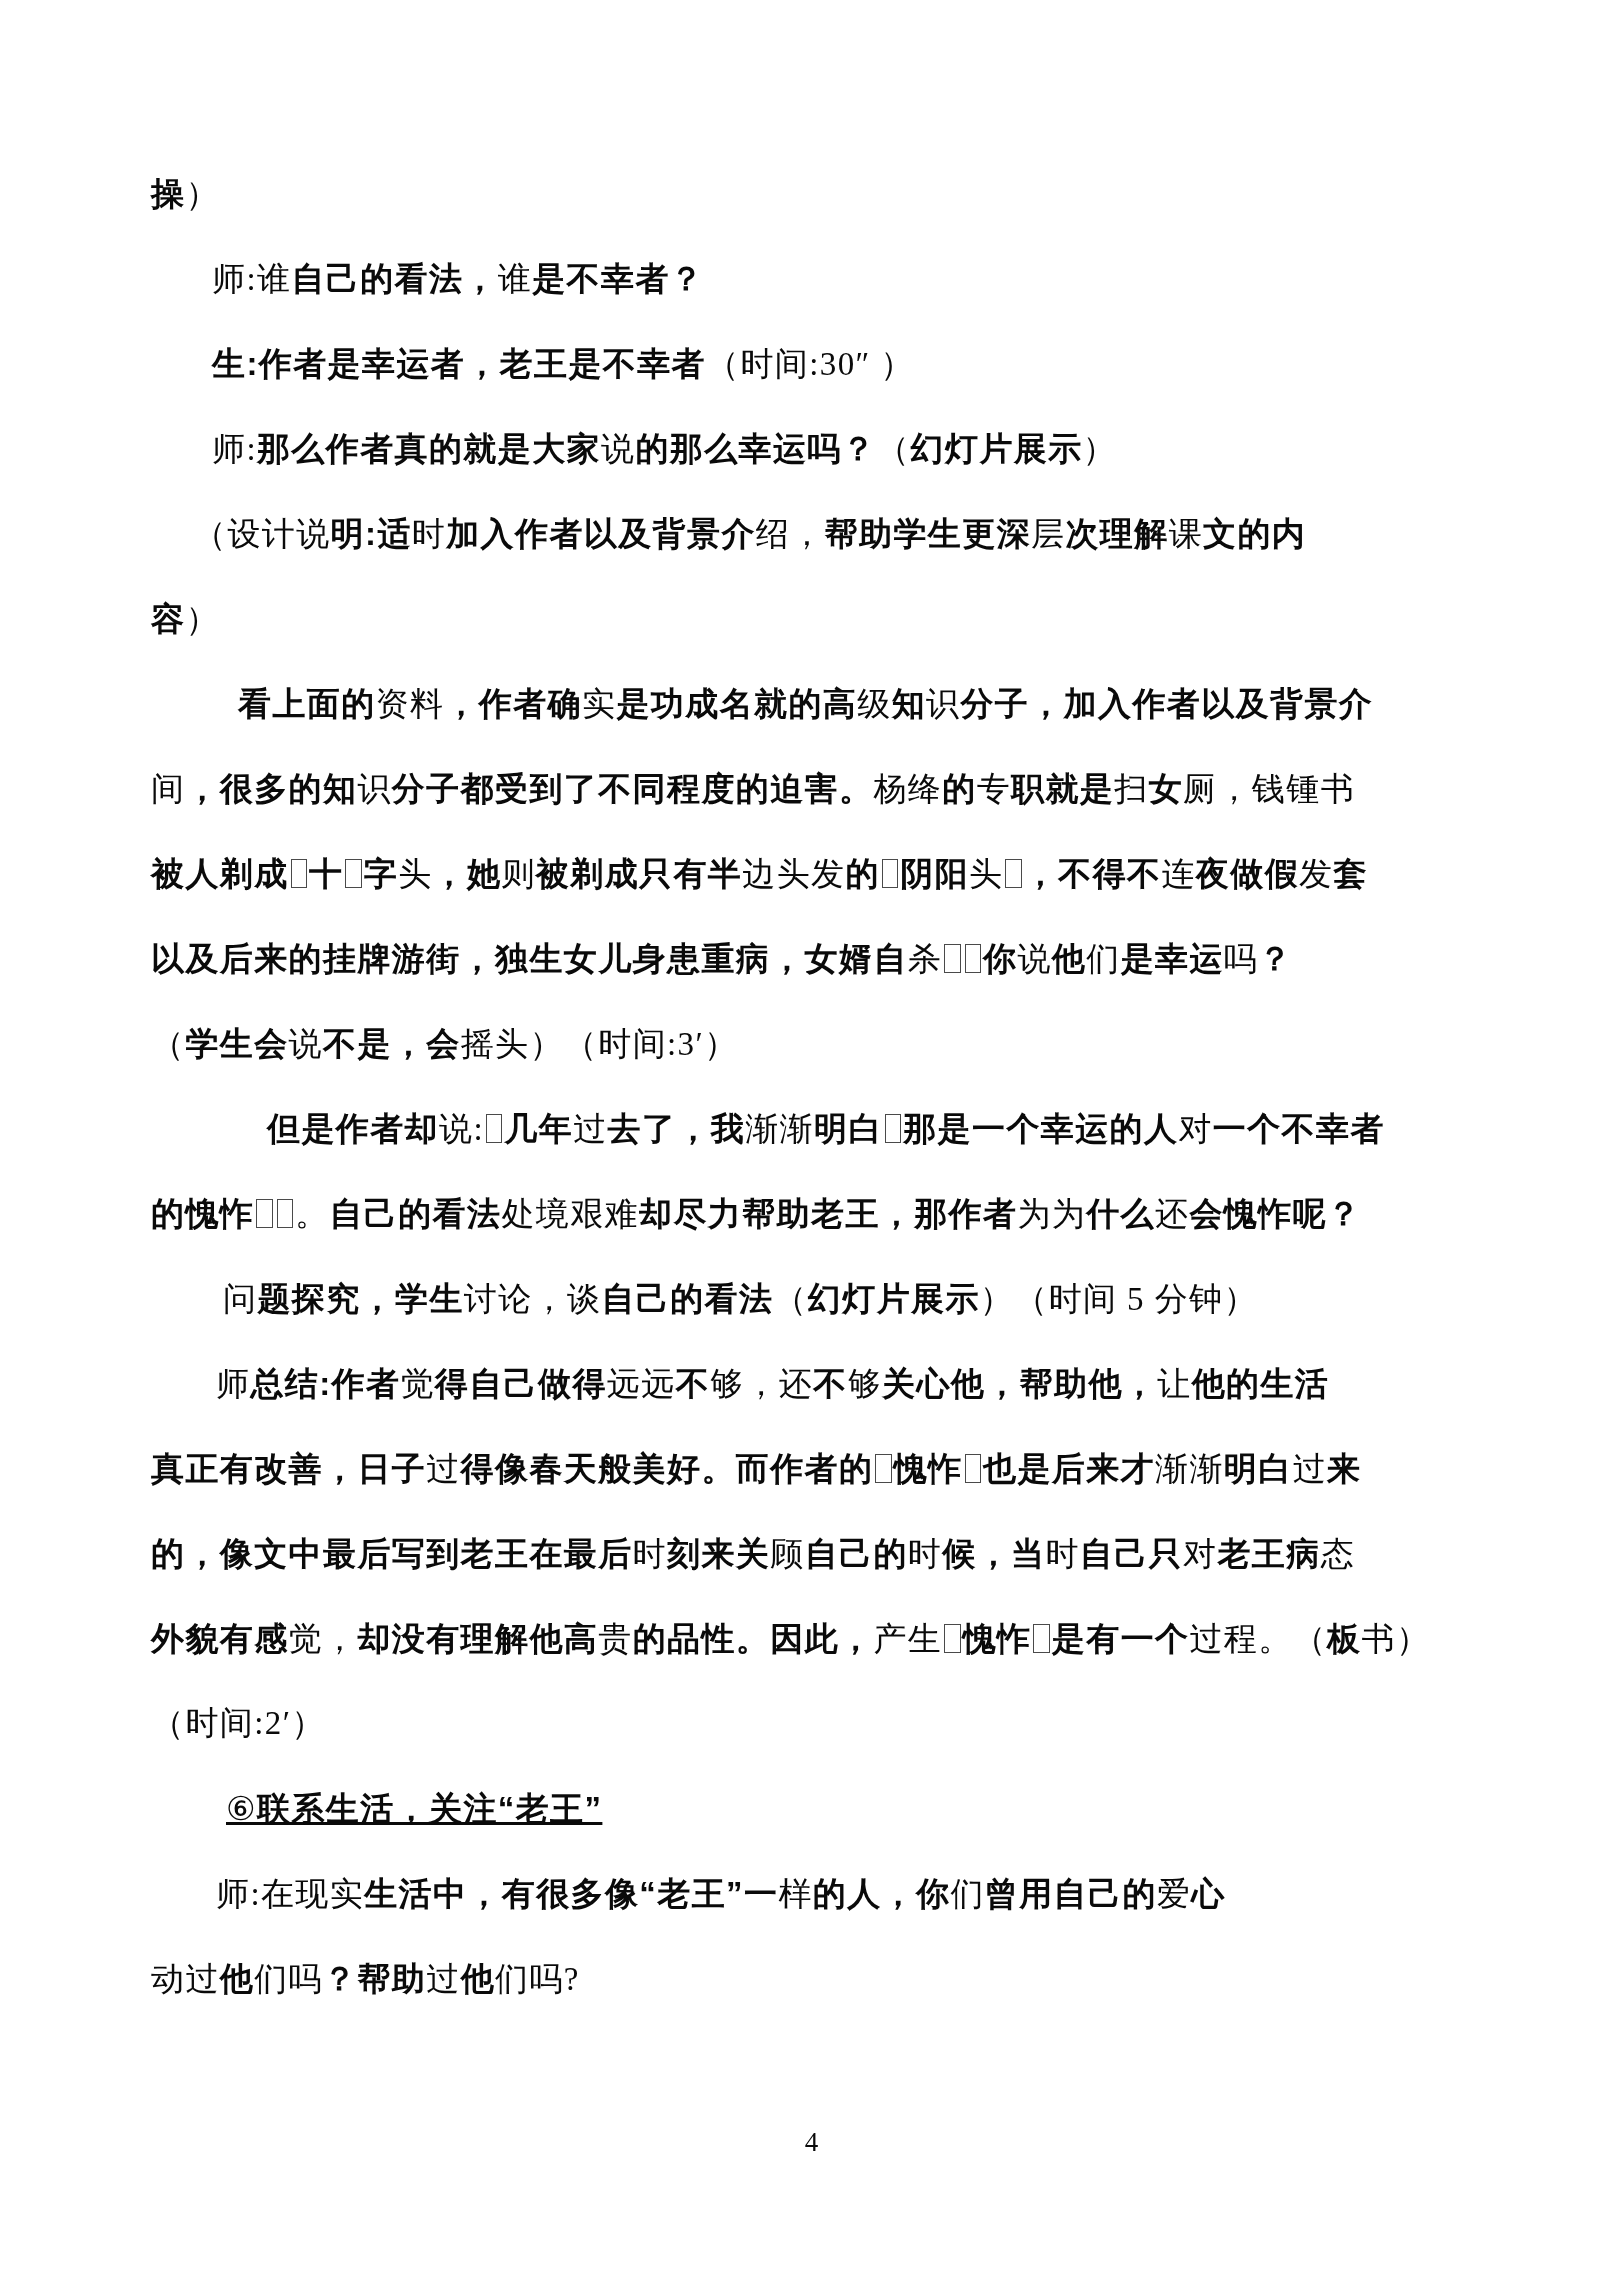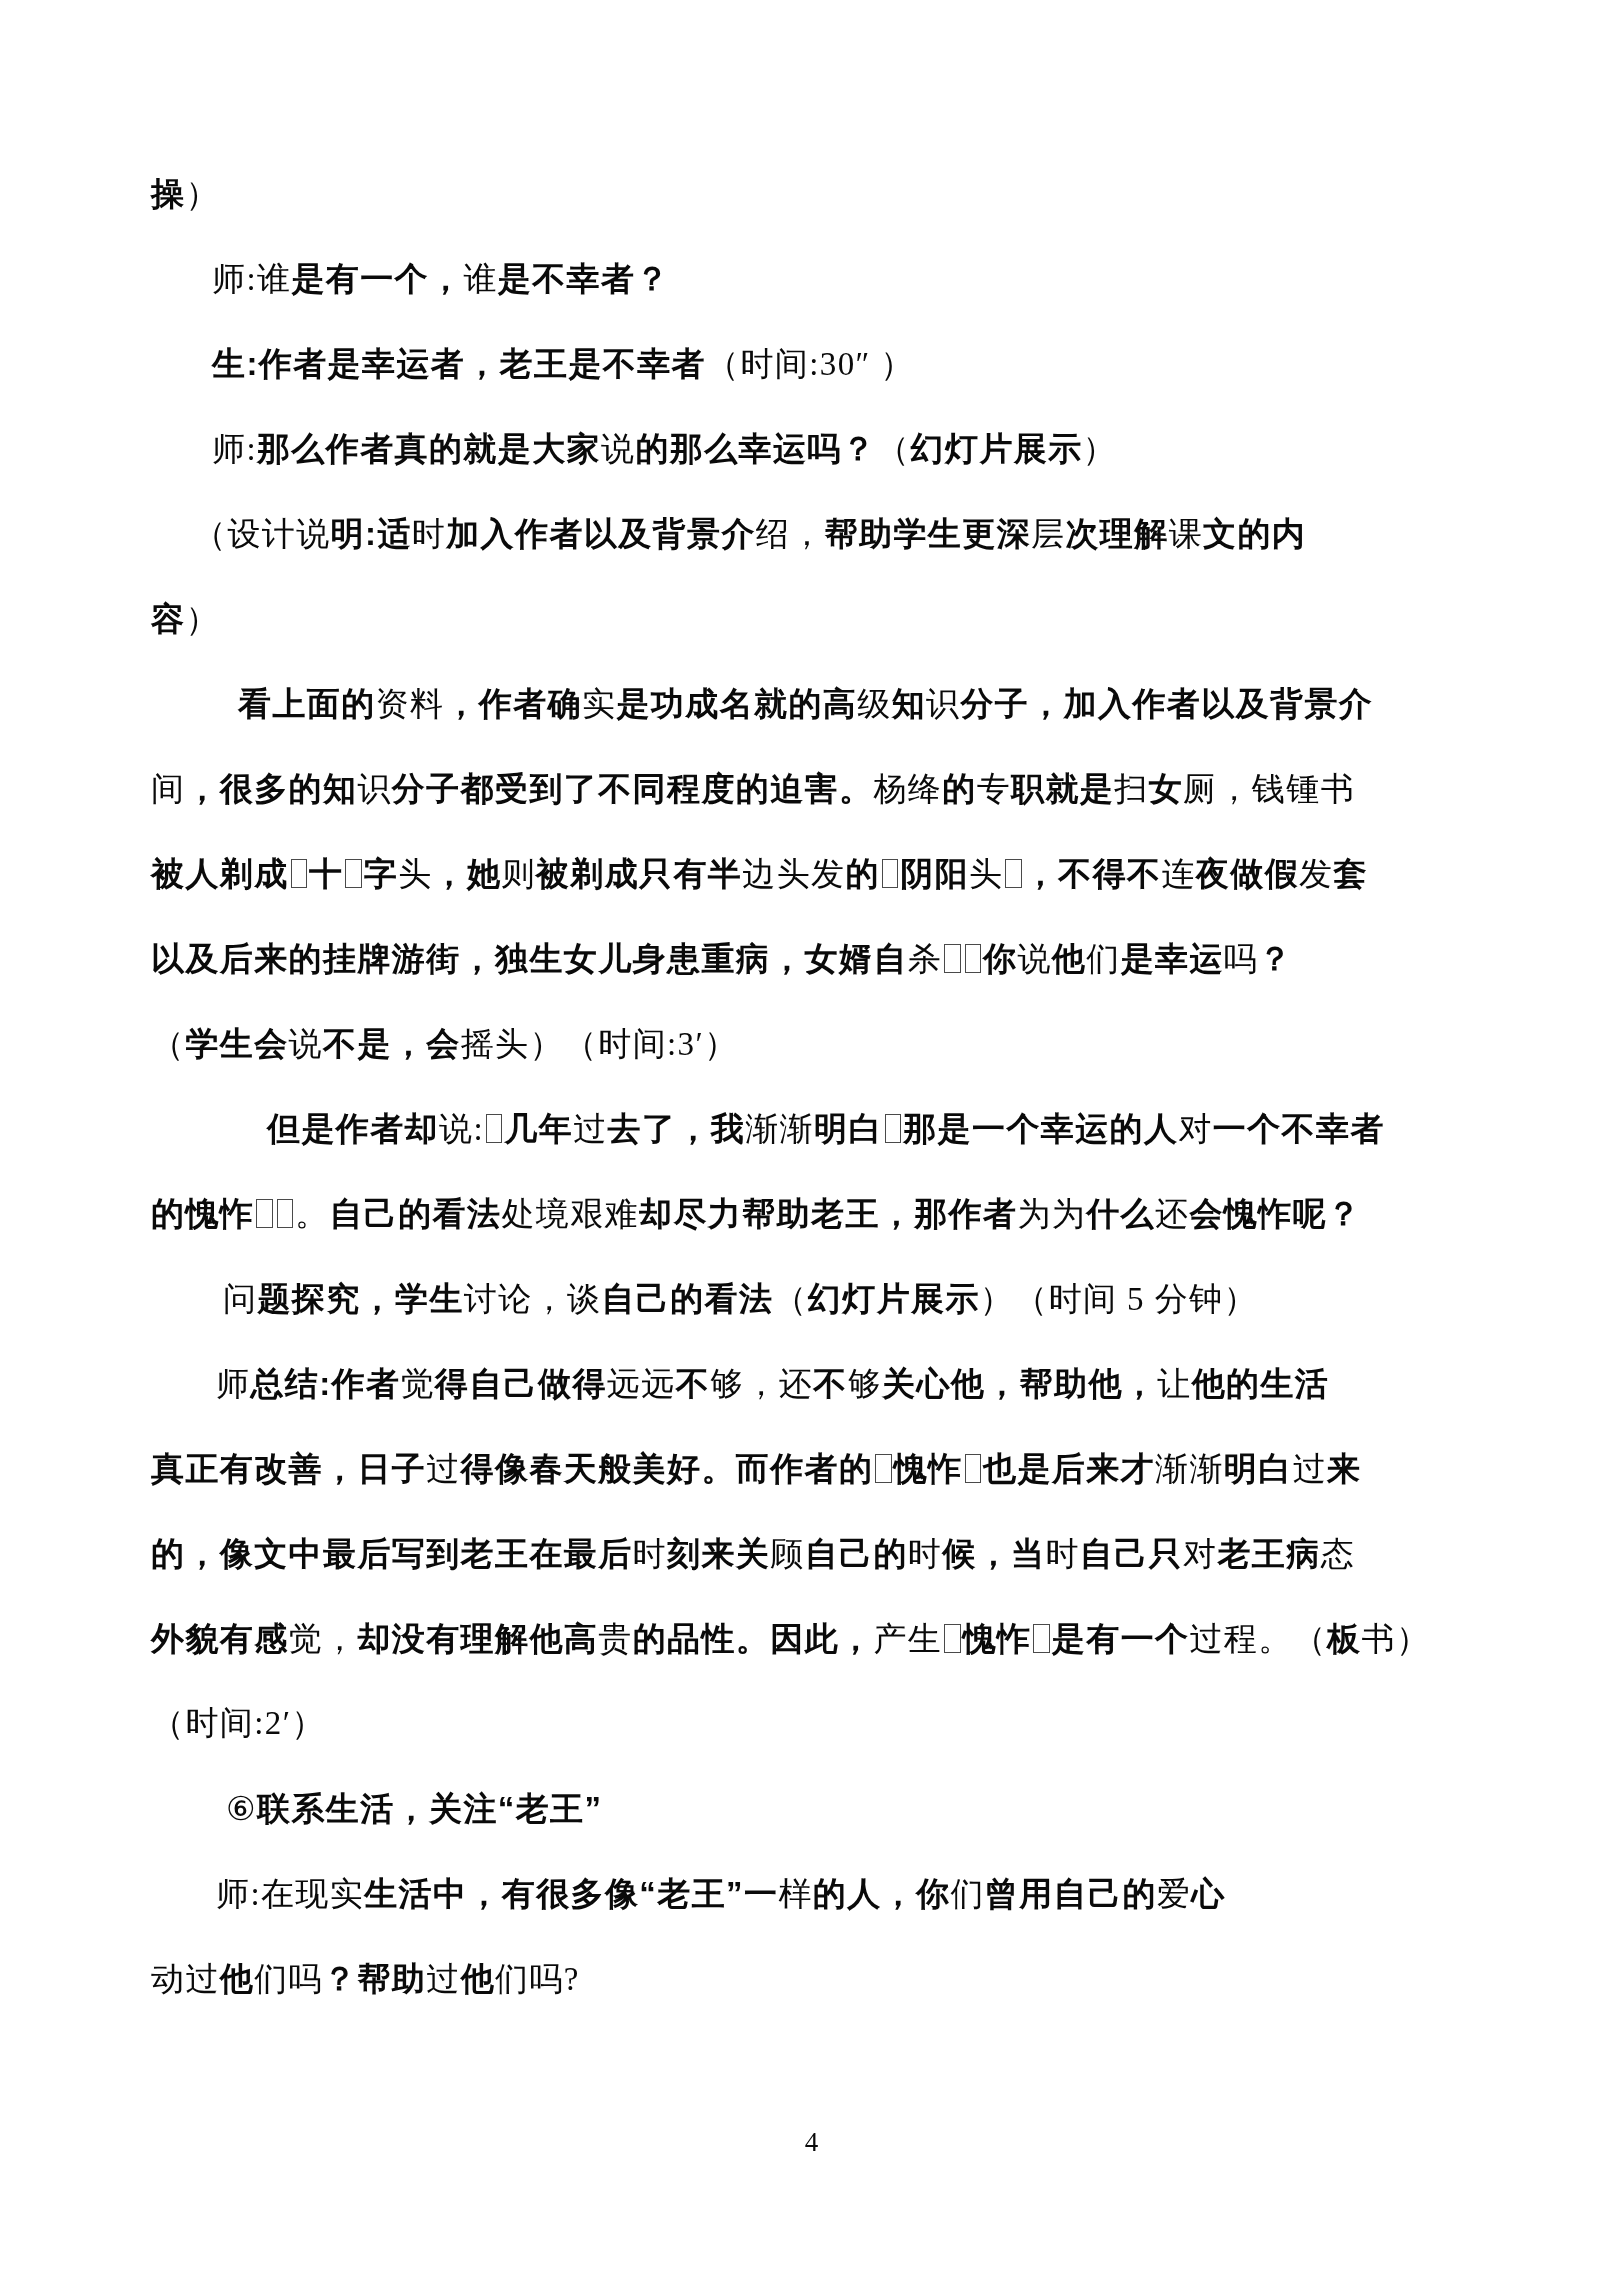--- a/index.html
+++ b/index.html
@@ -57,37 +57,37 @@
     line-height: 33px;
     color: #0a0a0a;
   }
 </style>
 </head>
 <body>
 
 <div class="page">
   <div class="doc-body">
       <div class="line"><span class="hei">操</span><span class="song">）</span></div>
-      <div class="line" style="padding-left: 61px;"><span class="song">师:谁</span><span class="hei">是有一个，</span><span class="song">谁</span><span class="hei">是不幸者？</span></div>
+      <div class="line" style="padding-left: 61px;"><span class="song">师:谁</span><span class="hei">自己的看法，</span><span class="song">谁</span><span class="hei">是不幸者？</span></div>
       <div class="line" style="padding-left: 61px;"><span class="hei">生:作者是幸运者，老王是不幸者</span><span class="song">（时间:30″ ）</span></div>
       <div class="line" style="padding-left: 61px;"><span class="song">师:</span><span class="hei">那么作者真的就是大家</span><span class="song">说</span><span class="hei">的那么幸运吗？</span><span class="song">（</span><span class="hei">幻灯片展示</span><span class="song">）</span></div>
       <div class="line" style="padding-left: 42px;"><span class="song">（设计说</span><span class="hei">明:适</span><span class="song">时</span><span class="hei">加入作者以及背景介</span><span class="song">绍，</span><span class="hei">帮助学生更深</span><span class="song">层</span><span class="hei">次理解</span><span class="song">课</span><span class="hei">文的内</span></div>
       <div class="line"><span class="hei">容</span><span class="song">）</span></div>
       <div class="line" style="padding-left: 87px;"><span class="hei">看上面的</span><span class="song">资料</span><span class="hei">，作者确</span><span class="song">实</span><span class="hei">是功成名就的高</span><span class="song">级</span><span class="hei">知</span><span class="song">识</span><span class="hei">分子，加入作者以及背景介</span></div>
       <div class="line"><span class="song">间</span><span class="hei">，很多的知</span><span class="song">识</span><span class="hei">分子都受到了不同程度的迫害。</span><span class="song">杨绛</span><span class="hei">的</span><span class="song">专</span><span class="hei">职就是</span><span class="song">扫</span><span class="hei">女</span><span class="song">厕，钱锺书</span></div>
       <div class="line"><span class="hei">被人剃成</span><span class="tofu"></span><span class="hei">十</span><span class="tofu"></span><span class="hei">字</span><span class="song">头</span><span class="hei">，她</span><span class="song">则</span><span class="hei">被剃成只有半</span><span class="song">边头发</span><span class="hei">的</span><span class="tofu"></span><span class="hei">阴阳</span><span class="song">头</span><span class="tofu"></span><span class="hei">，不得不</span><span class="song">连</span><span class="hei">夜做假</span><span class="song">发</span><span class="hei">套</span></div>
       <div class="line"><span class="hei">以及后来的挂牌游街，独生女儿身患重病，女婿自</span><span class="song">杀</span><span class="tofu"></span><span class="tofu"></span><span class="hei">你</span><span class="song">说</span><span class="hei">他</span><span class="song">们</span><span class="hei">是幸运</span><span class="song">吗</span><span class="hei">？</span></div>
       <div class="line"><span class="song">（</span><span class="hei">学生会</span><span class="song">说</span><span class="hei">不是，会</span><span class="song">摇头</span><span class="song">）（时间:3′）</span></div>
       <div class="line" style="padding-left: 116px;"><span class="hei">但是作者却</span><span class="song">说:</span><span class="tofu"></span><span class="hei">几年</span><span class="song">过</span><span class="hei">去了，我</span><span class="song">渐渐</span><span class="hei">明白</span><span class="tofu"></span><span class="hei">那是一个幸运的人</span><span class="song">对</span><span class="hei">一个不幸者</span></div>
       <div class="line"><span class="hei">的愧怍</span><span class="tofu"></span><span class="tofu"></span><span class="song">。</span><span class="hei">自己的看法</span><span class="song">处境艰难</span><span class="hei">却尽力帮助老王，那作者</span><span class="song">为为</span><span class="hei">什么</span><span class="song">还</span><span class="hei">会愧怍呢？</span></div>
       <div class="line" style="padding-left: 72px;"><span class="song">问</span><span class="hei">题探究，学生</span><span class="song">讨论，谈</span><span class="hei">自己的看法</span><span class="song">（</span><span class="hei">幻灯片展示</span><span class="song">）（时间 5 分钟）</span></div>
       <div class="line" style="padding-left: 65px;"><span class="song">师</span><span class="hei">总结:作者</span><span class="song">觉</span><span class="hei">得自己做得</span><span class="song">远远</span><span class="hei">不</span><span class="song">够，还</span><span class="hei">不</span><span class="song">够</span><span class="hei">关心他，帮助他，</span><span class="song">让</span><span class="hei">他的生活</span></div>
       <div class="line"><span class="hei">真正有改善，日子</span><span class="song">过</span><span class="hei">得像春天般美好。而作者的</span><span class="tofu"></span><span class="hei">愧怍</span><span class="tofu"></span><span class="hei">也是后来才</span><span class="song">渐渐</span><span class="hei">明白</span><span class="song">过</span><span class="hei">来</span></div>
       <div class="line"><span class="hei">的，像文中最后写到老王在最后</span><span class="song">时</span><span class="hei">刻来关</span><span class="song">顾</span><span class="hei">自己的</span><span class="song">时</span><span class="hei">候，当</span><span class="song">时</span><span class="hei">自己只</span><span class="song">对</span><span class="hei">老王病</span><span class="song">态</span></div>
       <div class="line"><span class="hei">外貌有感</span><span class="song">觉，</span><span class="hei">却没有理解他高</span><span class="song">贵</span><span class="hei">的品性。因此，</span><span class="song">产生</span><span class="tofu"></span><span class="hei">愧怍</span><span class="tofu"></span><span class="hei">是有一个</span><span class="song">过程</span><span class="song">。（</span><span class="hei">板</span><span class="song">书</span><span class="song">）</span></div>
       <div class="line"><span class="song">（时间:2′）</span></div>
-      <div class="line" style="padding-left: 75px;"><span class="song">⑥</span><span class="hei">联系生活，关注“老王”</span></div>
+      <div class="line" style="padding-left: 75px; text-decoration: underline;"><span class="song">⑥</span><span class="hei">联系生活，关注“老王”</span></div>
       <div class="line" style="padding-left: 65px;"><span class="song">师:在现实</span><span class="hei">生活中，有很多像“老王”一</span><span class="song">样</span><span class="hei">的人，你</span><span class="song">们</span><span class="hei">曾用自己的</span><span class="song">爱</span><span class="hei">心</span></div>
       <div class="line"><span class="song">动过</span><span class="hei">他</span><span class="song">们吗</span><span class="hei">？帮助</span><span class="song">过</span><span class="hei">他</span><span class="song">们吗?</span></div>
     </div>
   <div class="page-number">4</div>
 </div>
 
 
 </body></html>

